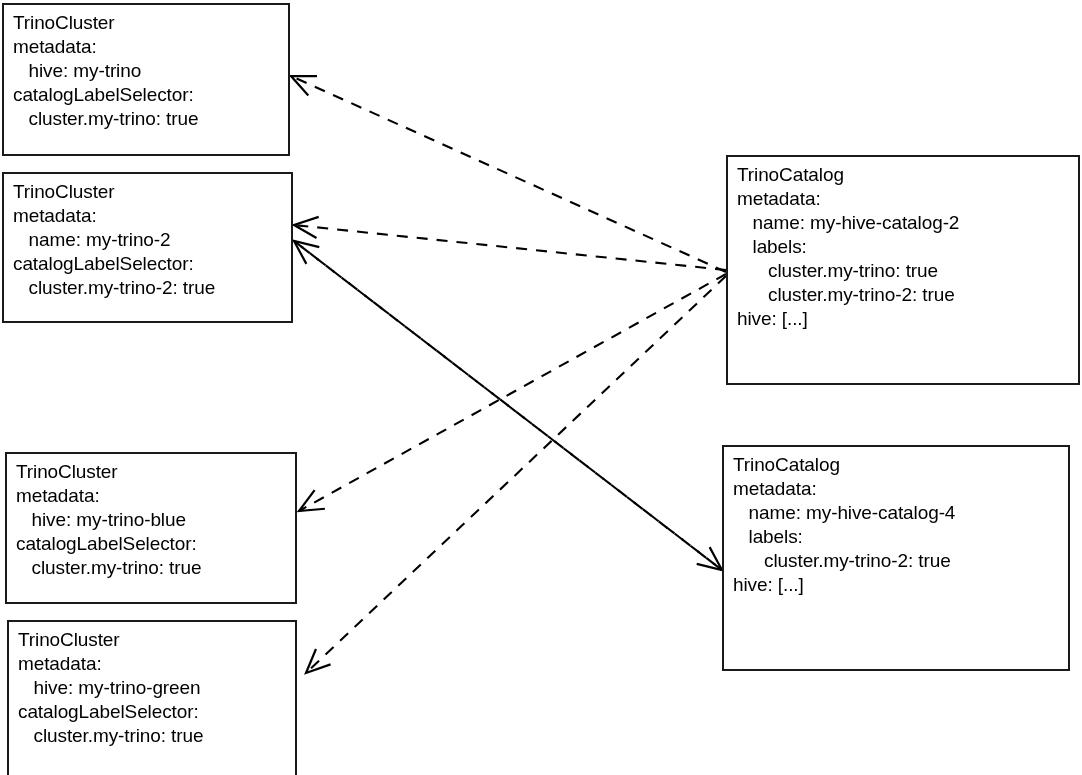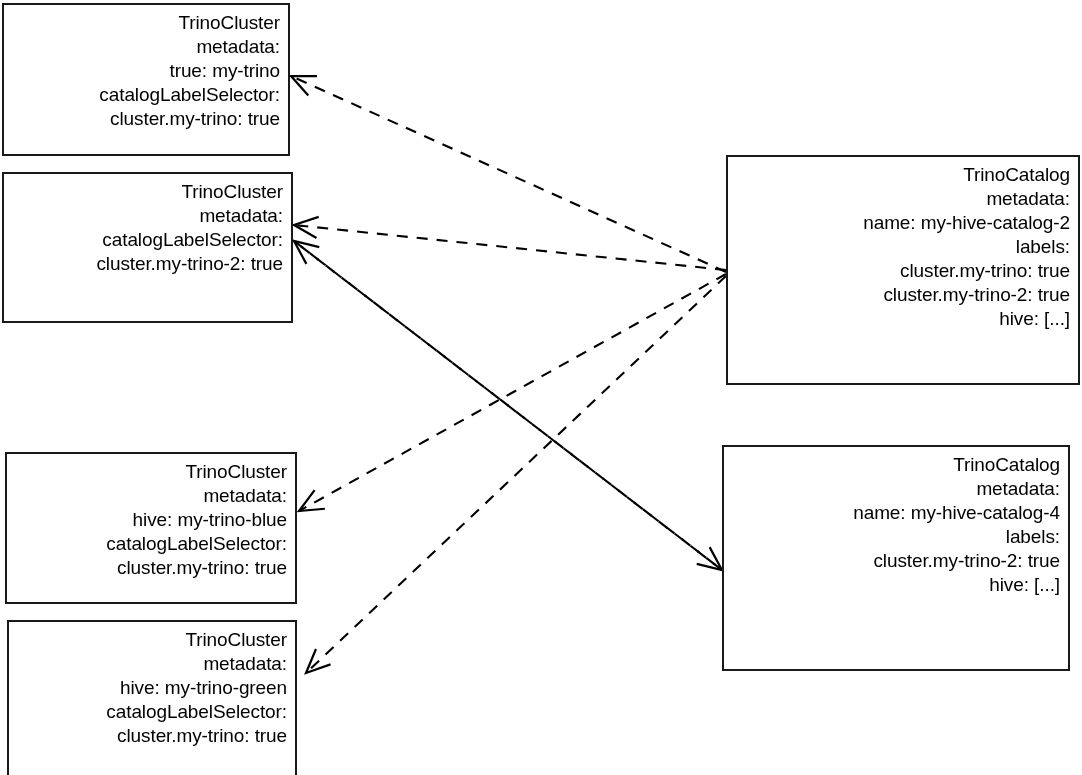--- a/index.html
+++ b/index.html
@@ -7,21 +7,20 @@
     padding: 0;
     background: #ffffff;
   }
   #canvas {
     position: relative;
     width: 1082px;
     height: 775px;
     background: #ffffff;
     overflow: hidden;
     font-family: "Liberation Sans", sans-serif;
-    text-align: right;
   }
   .node {
     position: absolute;
     box-sizing: border-box;
     background: #ffffff;
     border: 2px solid #1a1a1a;
     padding: 6px 8px 6px 9px;
     z-index: 2;
   }
   .node .line {
@@ -71,27 +70,28 @@
         <line x1="722" y1="570" x2="294" y2="241" class="edge-path"></line>
         <path d="M 319.2832112495409 247.0629389664657 L 294 241 L 306.3608778387794 263.87375568320107" class="arrow-head"></path>
         <line x1="294" y1="241" x2="722" y2="570" class="edge-path"></line>
         <path d="M 696.716788750459 563.9370610335343 L 722 570 L 709.6391221612206 547.126244316799" class="arrow-head"></path>
       </g>
   </svg>
   <div>
       <div class="node" style="left: 2px; top: 3px; width: 288px; height: 153px;">
         <div class="line">TrinoCluster</div>
         <div class="line">metadata:</div>
-        <div class="line">   true: my-trino</div>
+        <div class="line">   hive: my-trino</div>
         <div class="line">catalogLabelSelector:</div>
         <div class="line">   cluster.my-trino: true</div>
       </div>
       <div class="node" style="left: 2px; top: 172px; width: 291px; height: 151px;">
         <div class="line">TrinoCluster</div>
         <div class="line">metadata:</div>
+        <div class="line">   name: my-trino-2</div>
         <div class="line">catalogLabelSelector:</div>
         <div class="line">   cluster.my-trino-2: true</div>
       </div>
       <div class="node" style="left: 5px; top: 452px; width: 292px; height: 152px;">
         <div class="line">TrinoCluster</div>
         <div class="line">metadata:</div>
         <div class="line">   hive: my-trino-blue</div>
         <div class="line">catalogLabelSelector:</div>
         <div class="line">   cluster.my-trino: true</div>
       </div>

